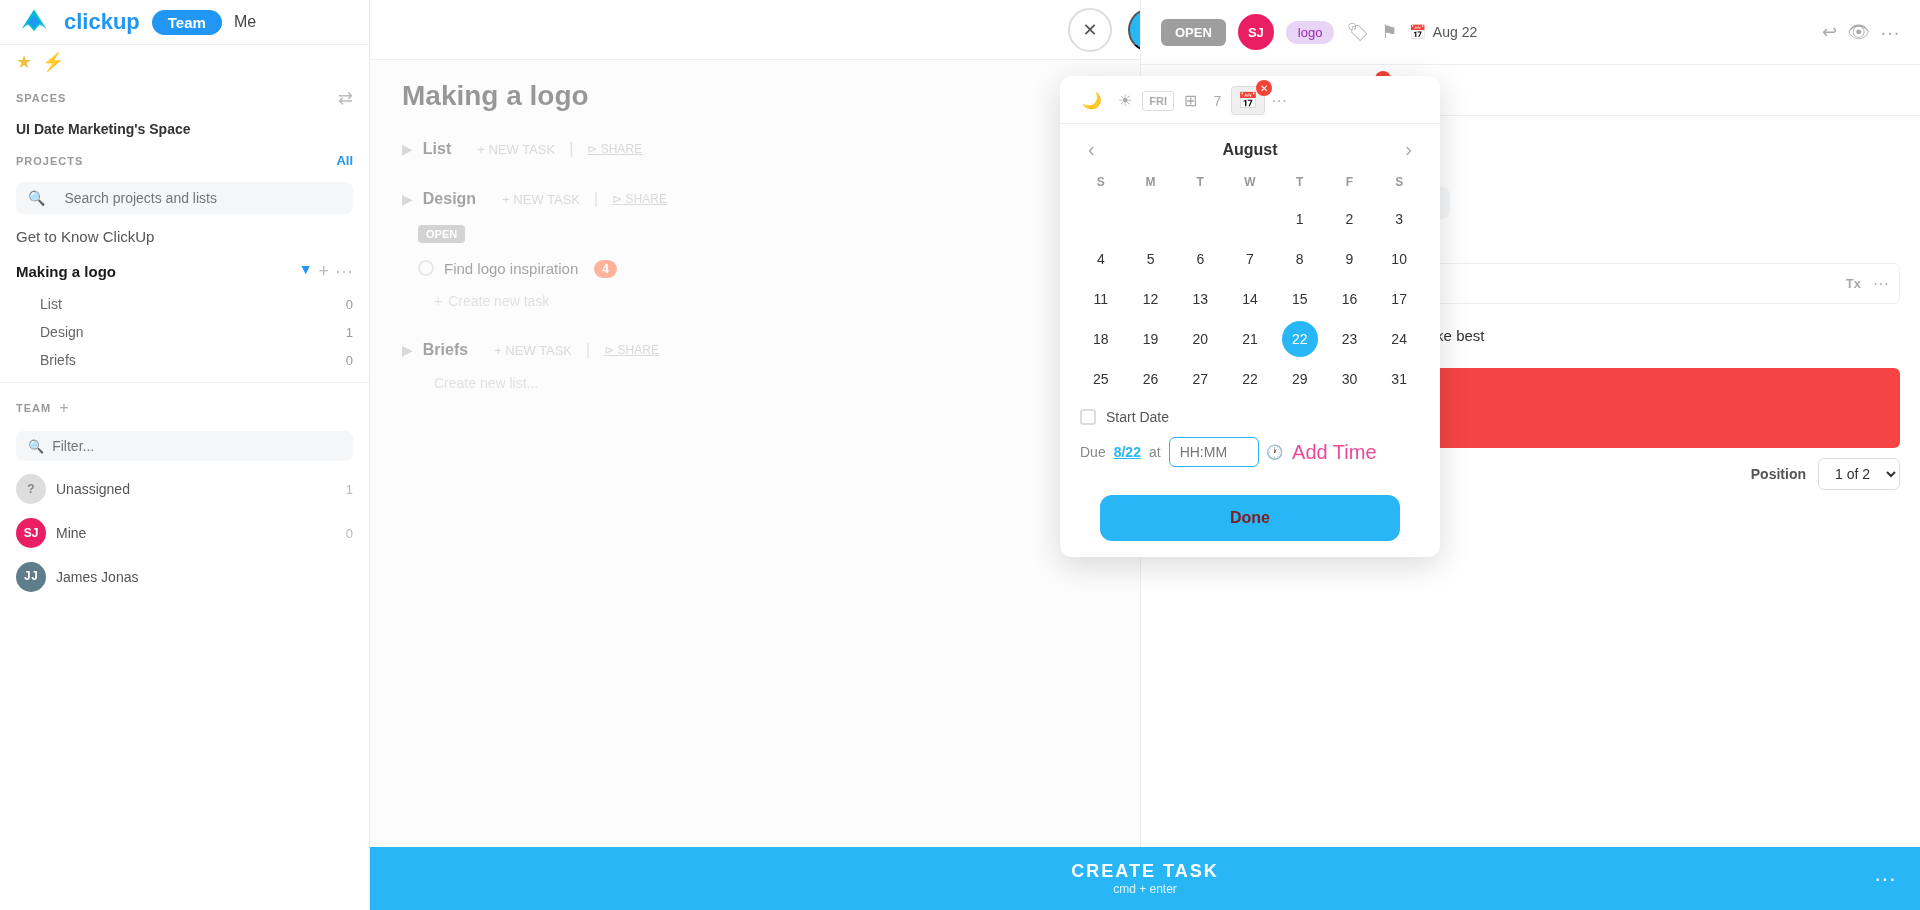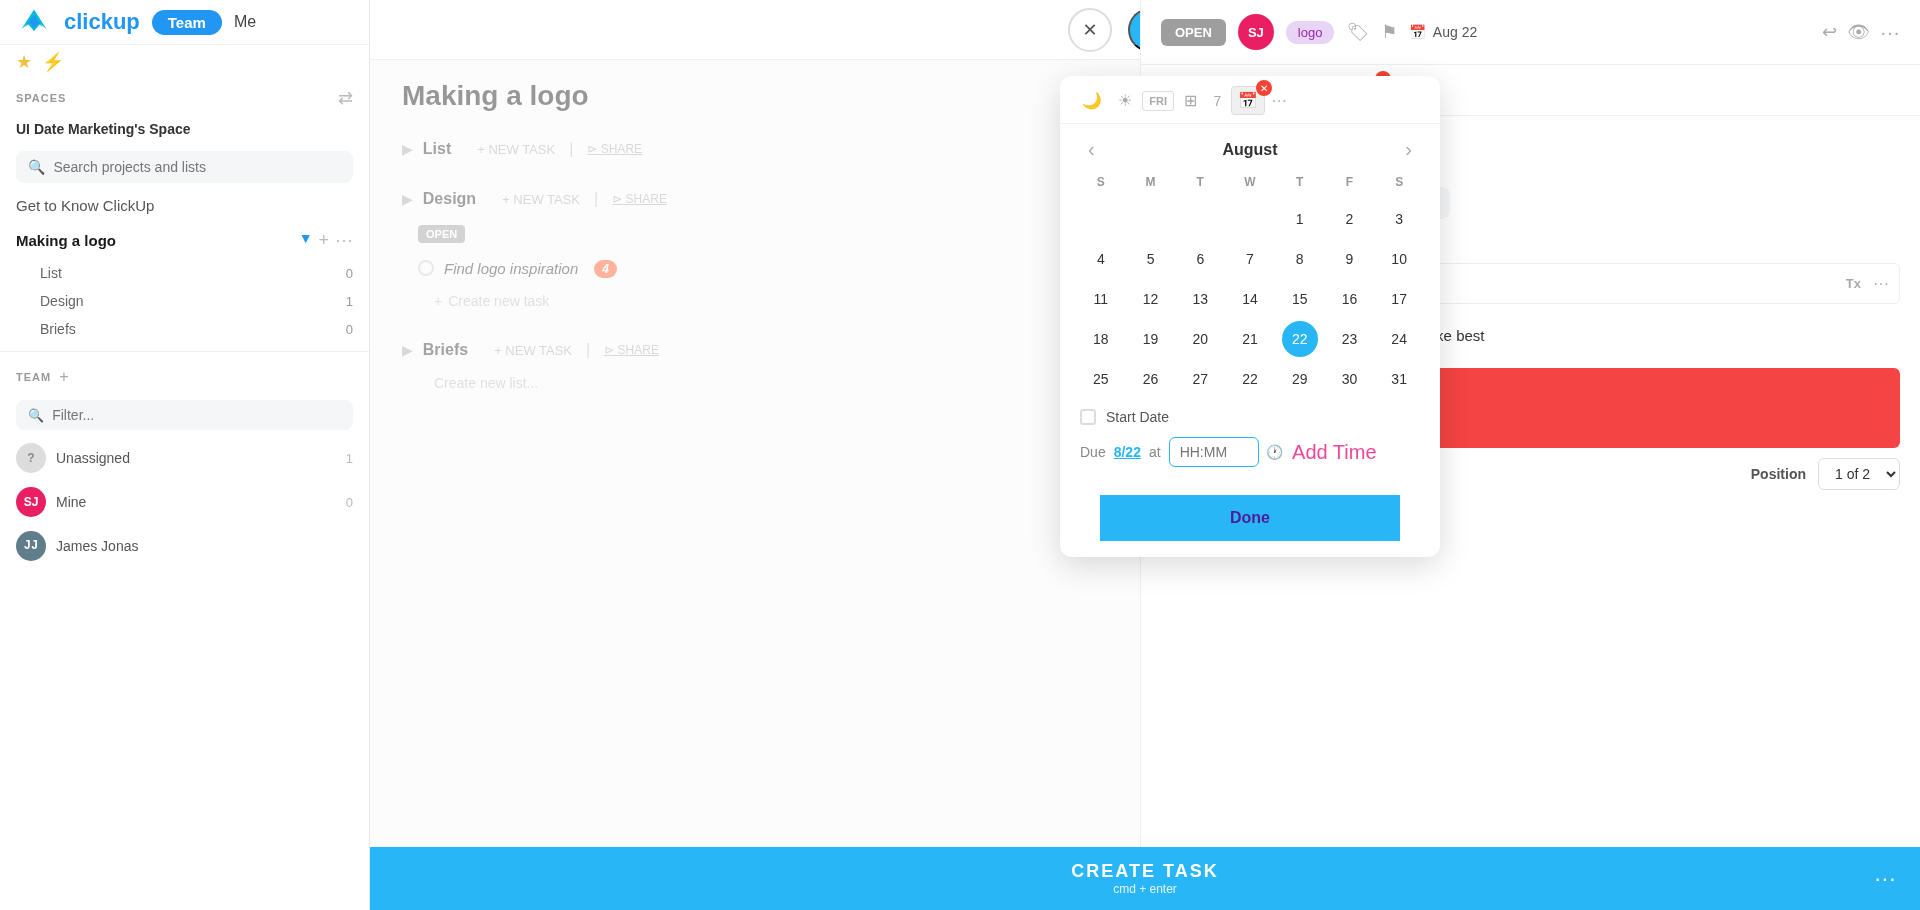--- a/index.html
+++ b/index.html
@@ -18,21 +18,21 @@
 
     .spaces-header { padding: 8px 16px; display: flex; align-items: center; justify-content: space-between; }
     .spaces-label { font-size: 11px; font-weight: 700; color: #999; letter-spacing: 1px; text-transform: uppercase; }
     .space-name { font-size: 14px; font-weight: 600; color: #333; padding: 4px 16px 8px; }
 
     .projects-header { padding: 8px 16px; display: flex; align-items: center; justify-content: space-between; }
     .projects-label { font-size: 11px; font-weight: 700; color: #999; letter-spacing: 1px; text-transform: uppercase; }
     .all-link { color: #2196f3; font-size: 13px; font-weight: 600; }
 
     .search-bar { margin: 6px 16px; background: #f5f6f8; border-radius: 8px; padding: 8px 12px; display: flex; align-items: center; gap: 8px; }
-    .search-bar input { border: none; background: transparent; outline: none; color: #666; font-size: 14px; width: 100%; }
+    .search-bar input { border: none; background: transparent; outline: none; color: #666; font-size: 14px; width: 100%; margin-left: 11px; }
 
     .nav-item { padding: 8px 16px; display: flex; align-items: center; justify-content: space-between; cursor: pointer; }
     .nav-item-label { font-size: 15px; color: #555; }
     .nav-item-label.active { color: #1a1a1a; font-weight: 700; }
     .nav-sub-items { margin-left: 24px; }
     .nav-sub-item { padding: 6px 16px; display: flex; justify-content: space-between; align-items: center; cursor: pointer; }
     .nav-sub-label { font-size: 14px; color: #666; }
     .nav-sub-count { font-size: 13px; color: #999; }
     .nav-item-actions { display: flex; gap: 6px; }
     .plus-btn { color: #bbb; font-size: 18px; }
@@ -112,21 +112,21 @@
     .cal-checkbox { width: 16px; height: 16px; border: 2px solid #ddd; border-radius: 3px; flex-shrink: 0; }
     .cal-start-label { font-size: 14px; color: #555; }
 
     .cal-due-row { display: flex; align-items: center; gap: 8px; padding: 12px 20px 0; }
     .cal-due-label { font-size: 14px; color: #888; }
     .cal-due-date { font-size: 14px; color: #29b6f6; font-weight: 600; text-decoration: underline; cursor: pointer; }
     .cal-at { font-size: 14px; color: #888; }
     .cal-time-input { border: 1px solid #29b6f6; border-radius: 6px; padding: 6px 10px; font-size: 14px; color: #333; width: 90px; }
     .cal-add-time { color: #ec4899; font-size: 20px; cursor: pointer; text-decoration: none; }
 
-    .cal-done-btn { margin: 16px 20px 0; width: calc(100% - 40px); background: #29b6f6; color: #4c1d95; border: none; border-radius: 0; padding: 14px; font-size: 16px; font-weight: 600; cursor: pointer; }
+    .cal-done-btn { margin: 16px 20px 0; width: calc(100% - 40px); background: #29b6f6; color: #7f1d1d; border: none; border-radius: 12px; padding: 14px; font-size: 16px; font-weight: 600; cursor: pointer; }
 
     
     .create-task-bar { position: absolute; bottom: 0; left: 370px; right: 0; background: #29b6f6; padding: 14px 32px; display: flex; align-items: center; justify-content: center; gap: 12px; z-index: 30; }
     .create-task-text { font-size: 18px; font-weight: 700; color: #fff; letter-spacing: 2px; text-transform: uppercase; }
     .create-task-sub { font-size: 12px; color: rgba(255,255,255,0.85); }
     .create-task-dots { color: #fff; font-size: 22px; position: absolute; right: 24px; }
   </style>
 </head>
 <body>
 
@@ -147,20 +147,24 @@
       <span style="color:#f0c040; font-size:18px;">★</span>
       <span style="color:#7c4dff; font-size:18px;">⚡</span>
     </div>
 
     <div class="spaces-header">
       <span class="spaces-label">SPACES</span>
       <span style="color:#bbb; font-size:18px;">⇄</span>
     </div>
     <div class="space-name">UI Date Marketing's Space</div>
 
+    <div class="projects-header">
+      <span class="projects-label">PROJECTS</span>
+      <span class="all-link">All</span>
+    </div>
 
     <div class="search-bar">
       <span style="color:#bbb; font-size:14px;">🔍</span>
       <input type="text" placeholder="Search projects and lists" style="">
     </div>
 
     <div class="nav-item">
       <span class="nav-item-label">Get to Know ClickUp</span>
     </div>
 
@@ -249,21 +253,21 @@
         <span class="new-task-btn">+ NEW TASK</span>
         <span style="color:#bbb; margin: 0 4px;">|</span>
         <span class="share-btn">
           <span>⊳</span>
           <span>SHARE</span>
         </span>
       </div>
       <div style="margin-left:16px; margin-top:8px;">
         <span class="status-badge-open">OPEN</span>
       </div>
-      <div class="task-item" style="margin-top:8px;font-style:italic;">
+      <div class="task-item" style="margin-top:8px;">
         <div class="task-checkbox"></div>
         <span class="task-name">Find logo inspiration</span>
         <span style="margin-left:6px;">
           <span class="task-count-badge">4</span>
         </span>
       </div>
       <div class="create-task-row">
         <span>+</span>
         <span>Create new task</span>
       </div>

